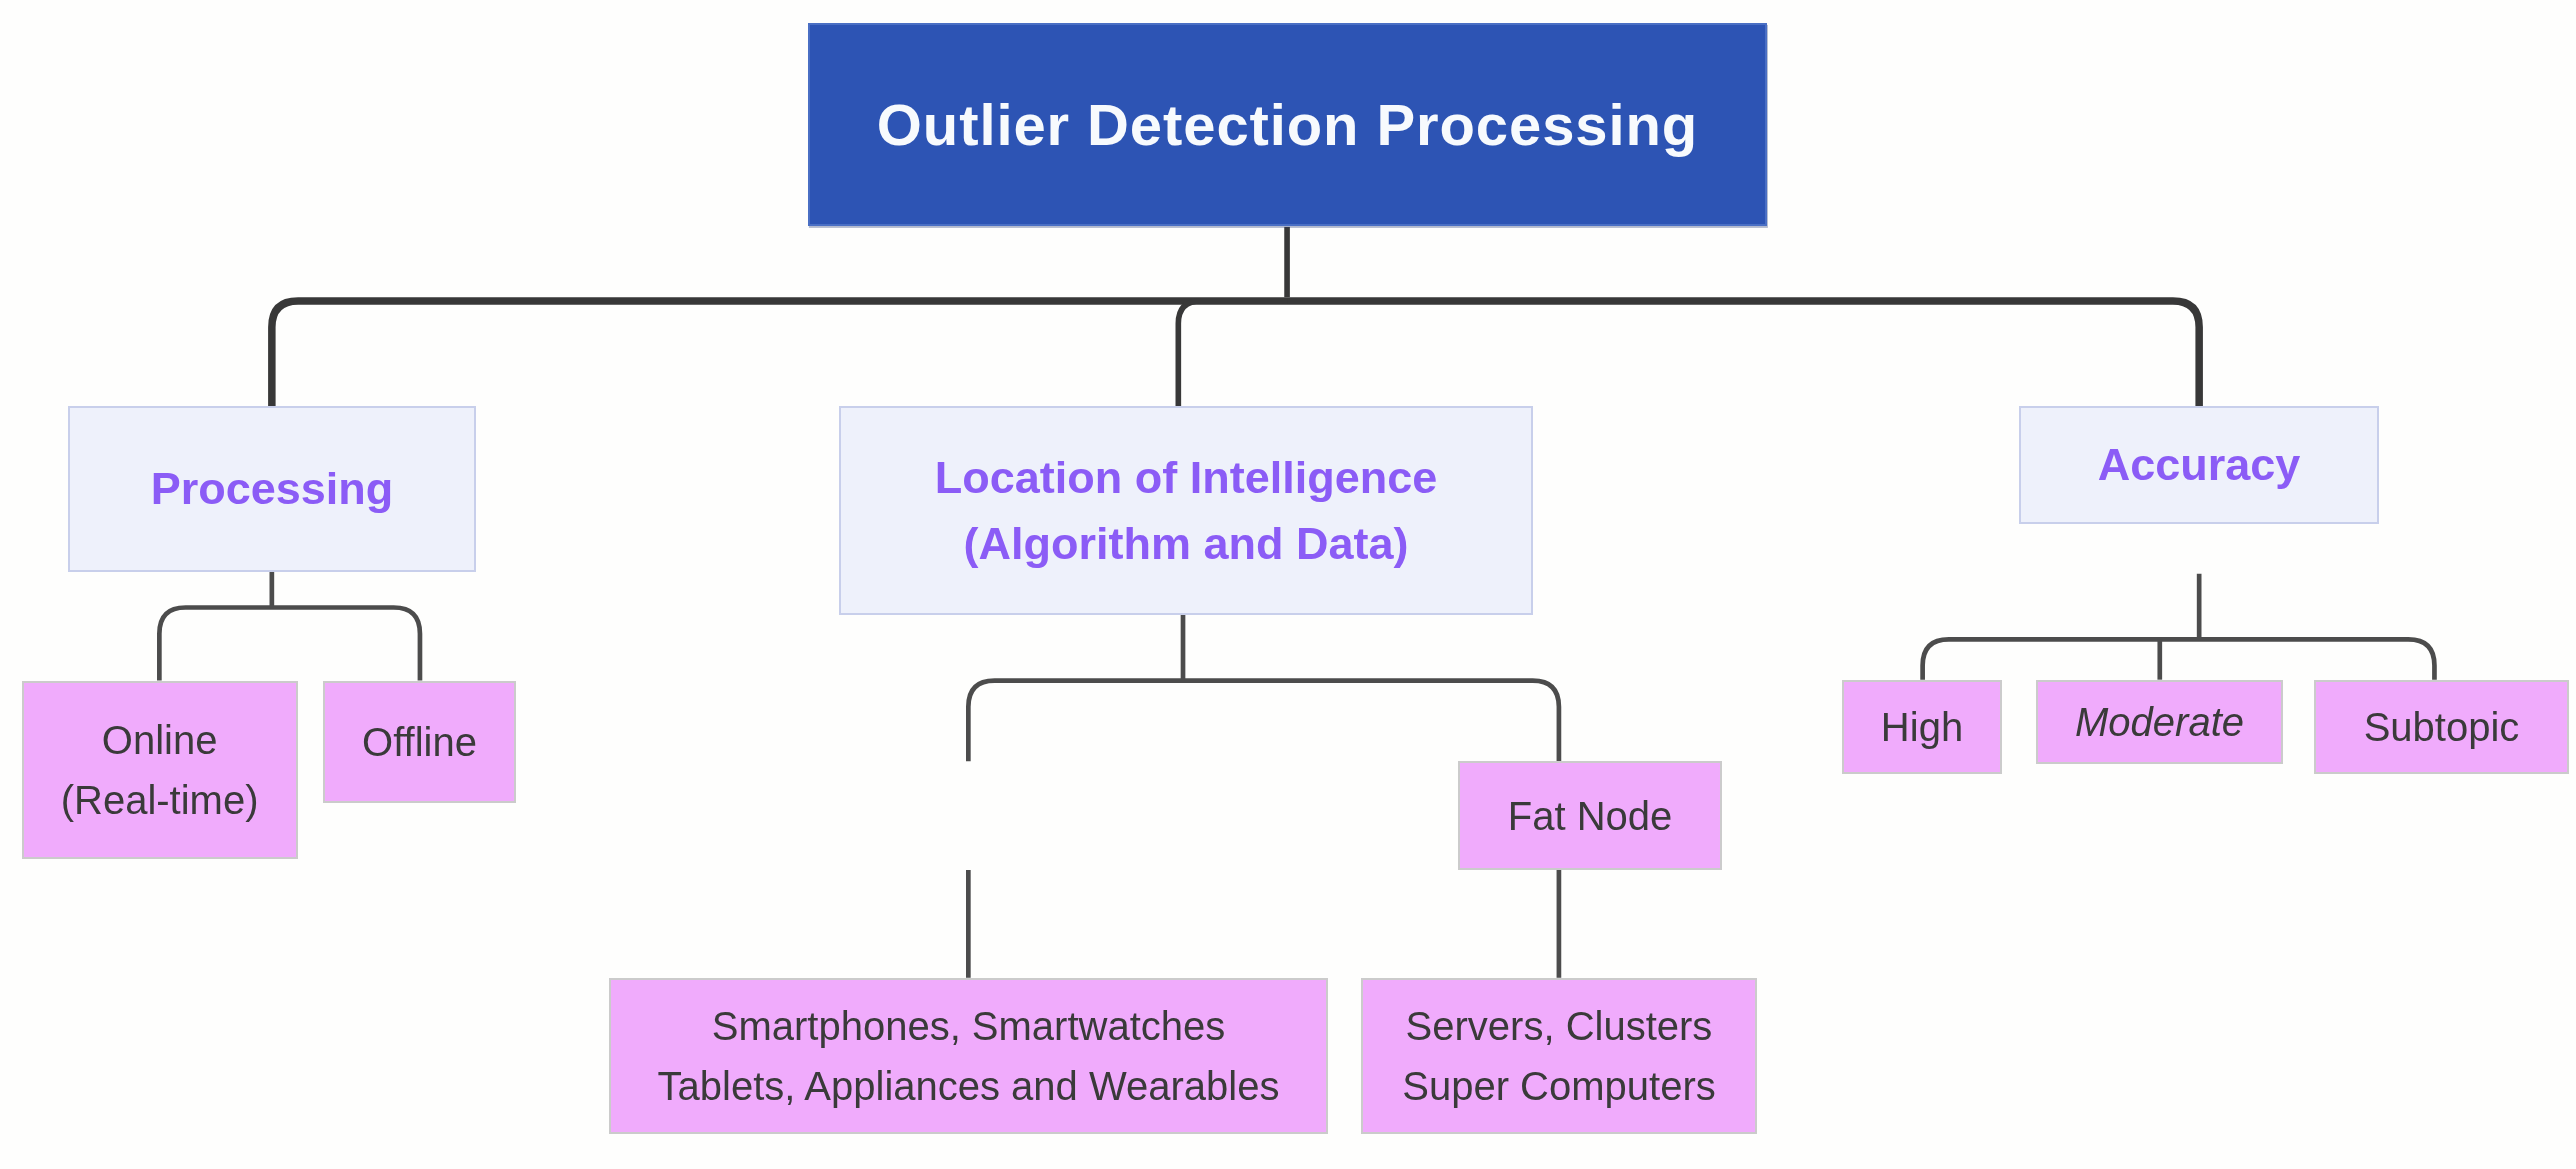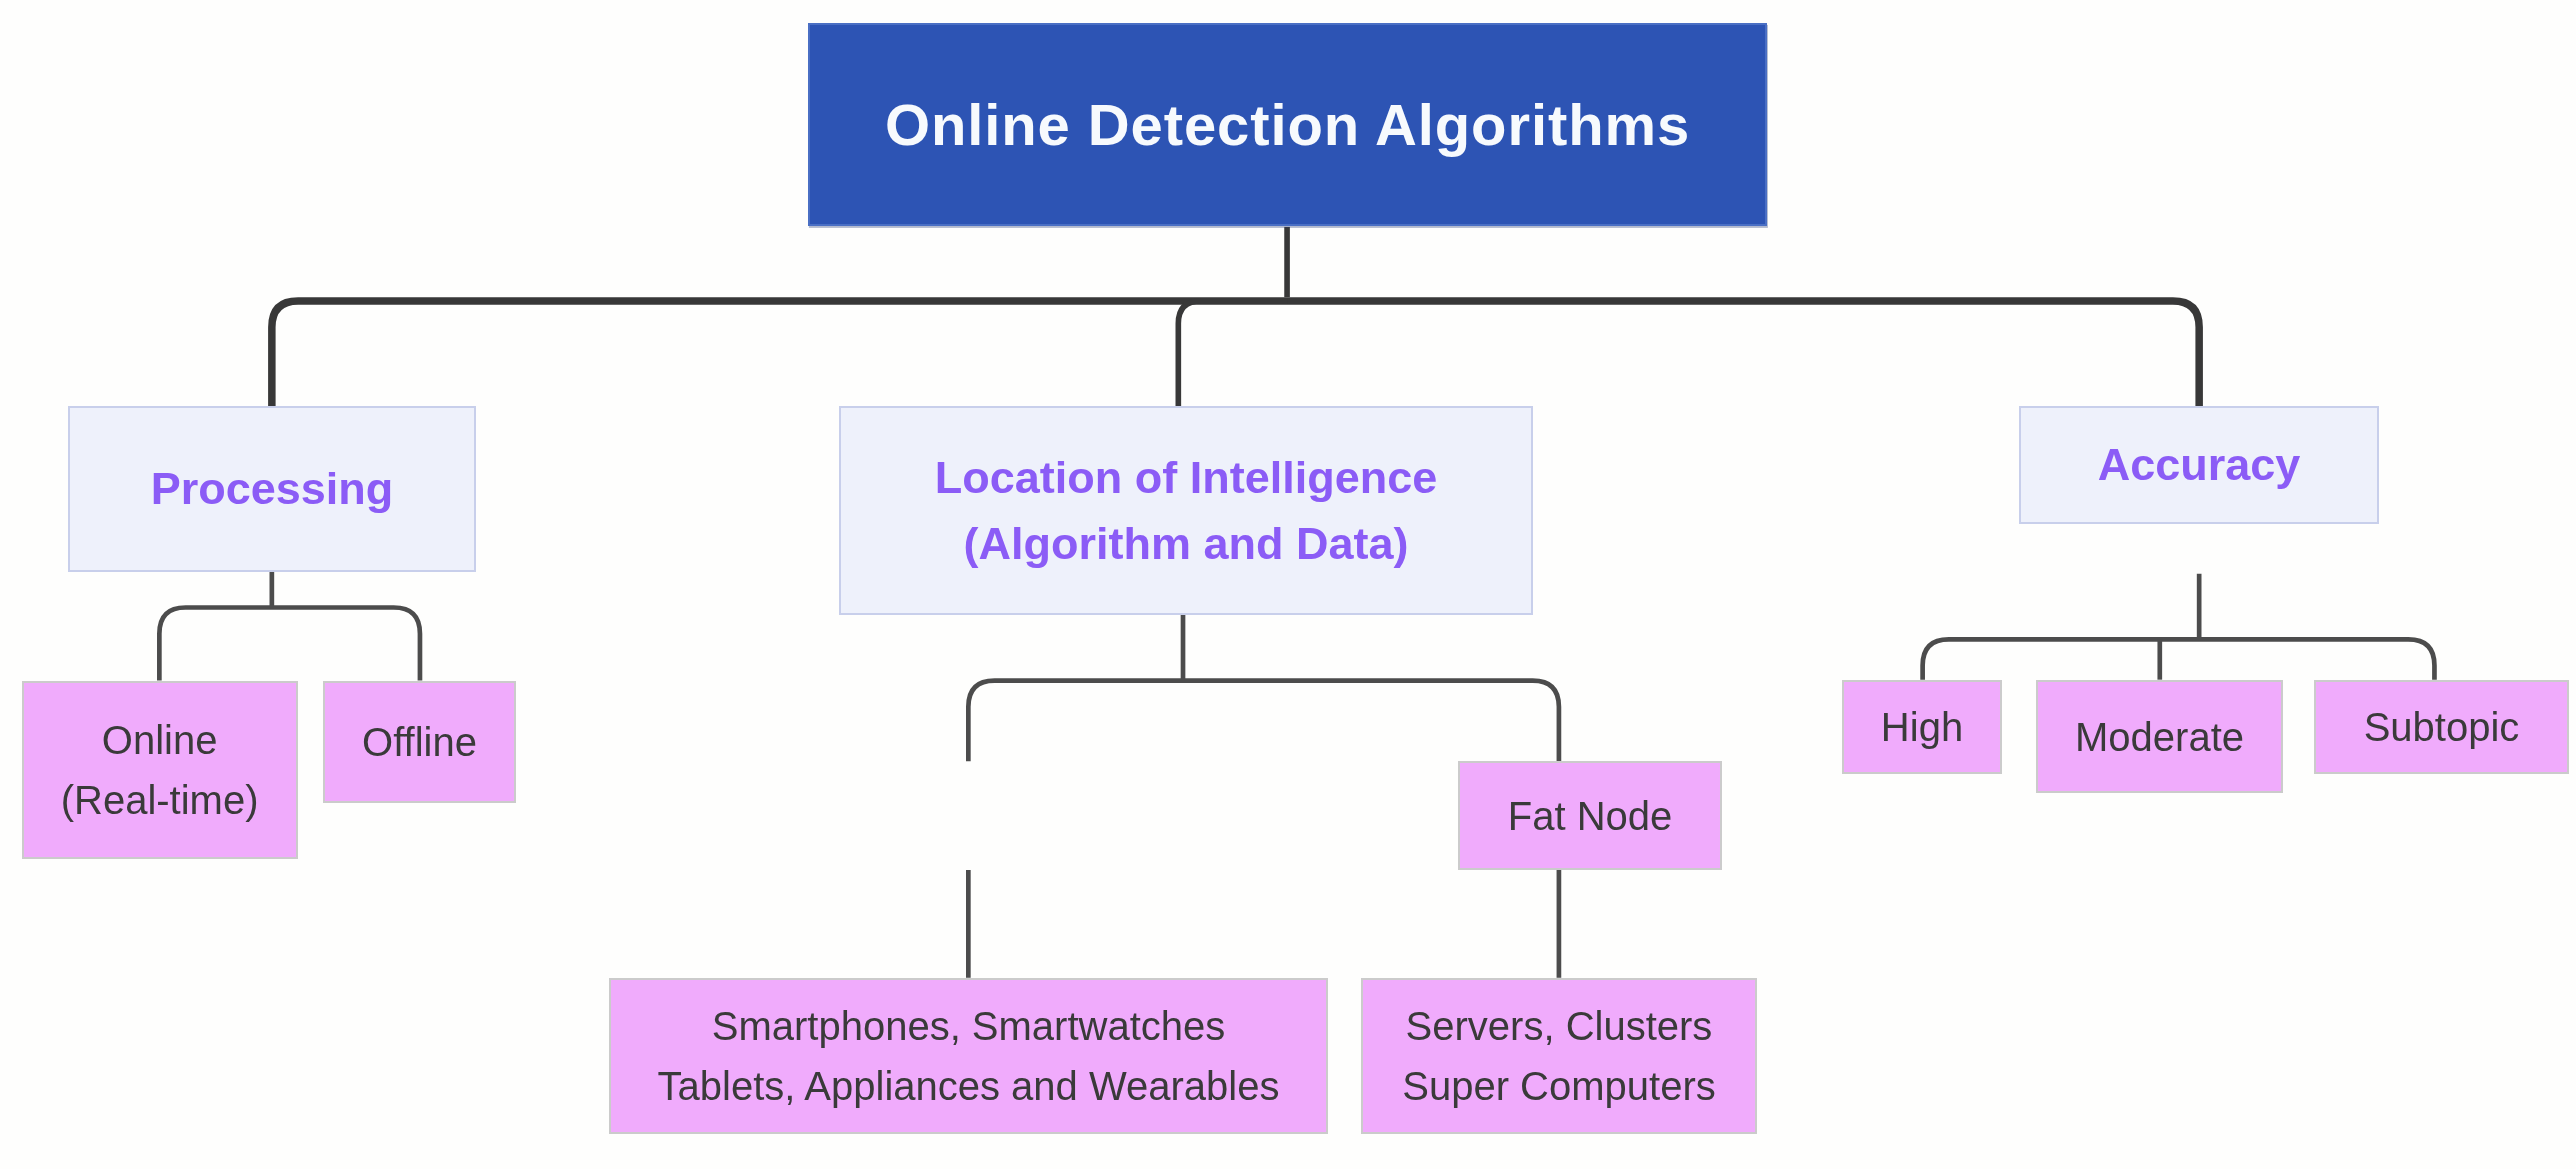--- a/index.html
+++ b/index.html
@@ -54,21 +54,21 @@
   
   #n-root      { left: 808px;  top: 23.4px;   width: 959px; height: 203px; }
   #n-processing{ left: 68px;   top: 406px;  width: 408px;  height: 166px; }
   #n-location  { left: 839px;  top: 406px;  width: 694px;  height: 209px; }
   #n-accuracy  { left: 2019px; top: 406px;  width: 360px;  height: 118px; }
   #n-online    { left: 21.6px;   top: 681px;  width: 276px;  height: 178px; }
   #n-offline   { left: 323px;  top: 681px;  width: 193px;  height: 122px; }
   #n-thin      { left: 836px;  top: 761px;  width: 264px;  height: 109px; }
   #n-fat       { left: 1427px; top: 761px;  width: 264px;  height: 109px; margin-left: 31px; }
   #n-high      { left: 1842px; top: 680px;  width: 160px;  height: 94px; }
-  #n-moderate  { left: 2036px; top: 680px;  width: 247px;  height: 113px; }
+  #n-moderate  { left: 2036px; top: 680px;  width: 247px;  height: 84px; font-style: italic; }
   #n-subtopic  { left: 2314px; top: 680px;  width: 255px;  height: 94px; }
   #n-thin-dev  { left: 609px;  top: 978px; width: 719px;  height: 156px; }
   #n-fat-dev   { left: 1361px; top: 978px; width: 396px;  height: 156px; }
 </style>
 </head>
 <body>
 
 <div class="canvas">
 
   <svg class="connectors" viewBox="0 0 2748 1248" fill="none" xmlns="http://www.w3.org/2000/svg">
@@ -84,21 +84,21 @@
     <path d="M1033 812 V754 Q1033 726 1061 726 H1635 Q1663 726 1663 754 V812" stroke="#4c4c4c" stroke-width="5"></path>
 
     <path d="M2346 612 V682" stroke="#4c4c4c" stroke-width="5"></path>
     <path d="M2051 725 V710 Q2051 682 2079 682 H2569 Q2597 682 2597 710 V725" stroke="#4c4c4c" stroke-width="5"></path>
     <path d="M2304 725 V682" stroke="#4c4c4c" stroke-width="5"></path>
 
     <path d="M1033 928 V1043" stroke="#4c4c4c" stroke-width="5"></path>
     <path d="M1663 928 V1043" stroke="#4c4c4c" stroke-width="5"></path>
   </svg>
 
-  <div id="n-root" class="node root-node">Online Detection Algorithms</div>
+  <div id="n-root" class="node root-node">Outlier Detection Processing</div>
 
   <div id="n-processing" class="node cat-node">Processing</div>
 
   <div id="n-location" class="node cat-node">Location of Intelligence
 (Algorithm and Data)</div>
 
   <div id="n-accuracy" class="node cat-node">Accuracy</div>
 
   <div id="n-online" class="node leaf-node">Online
 (Real-time)</div>

